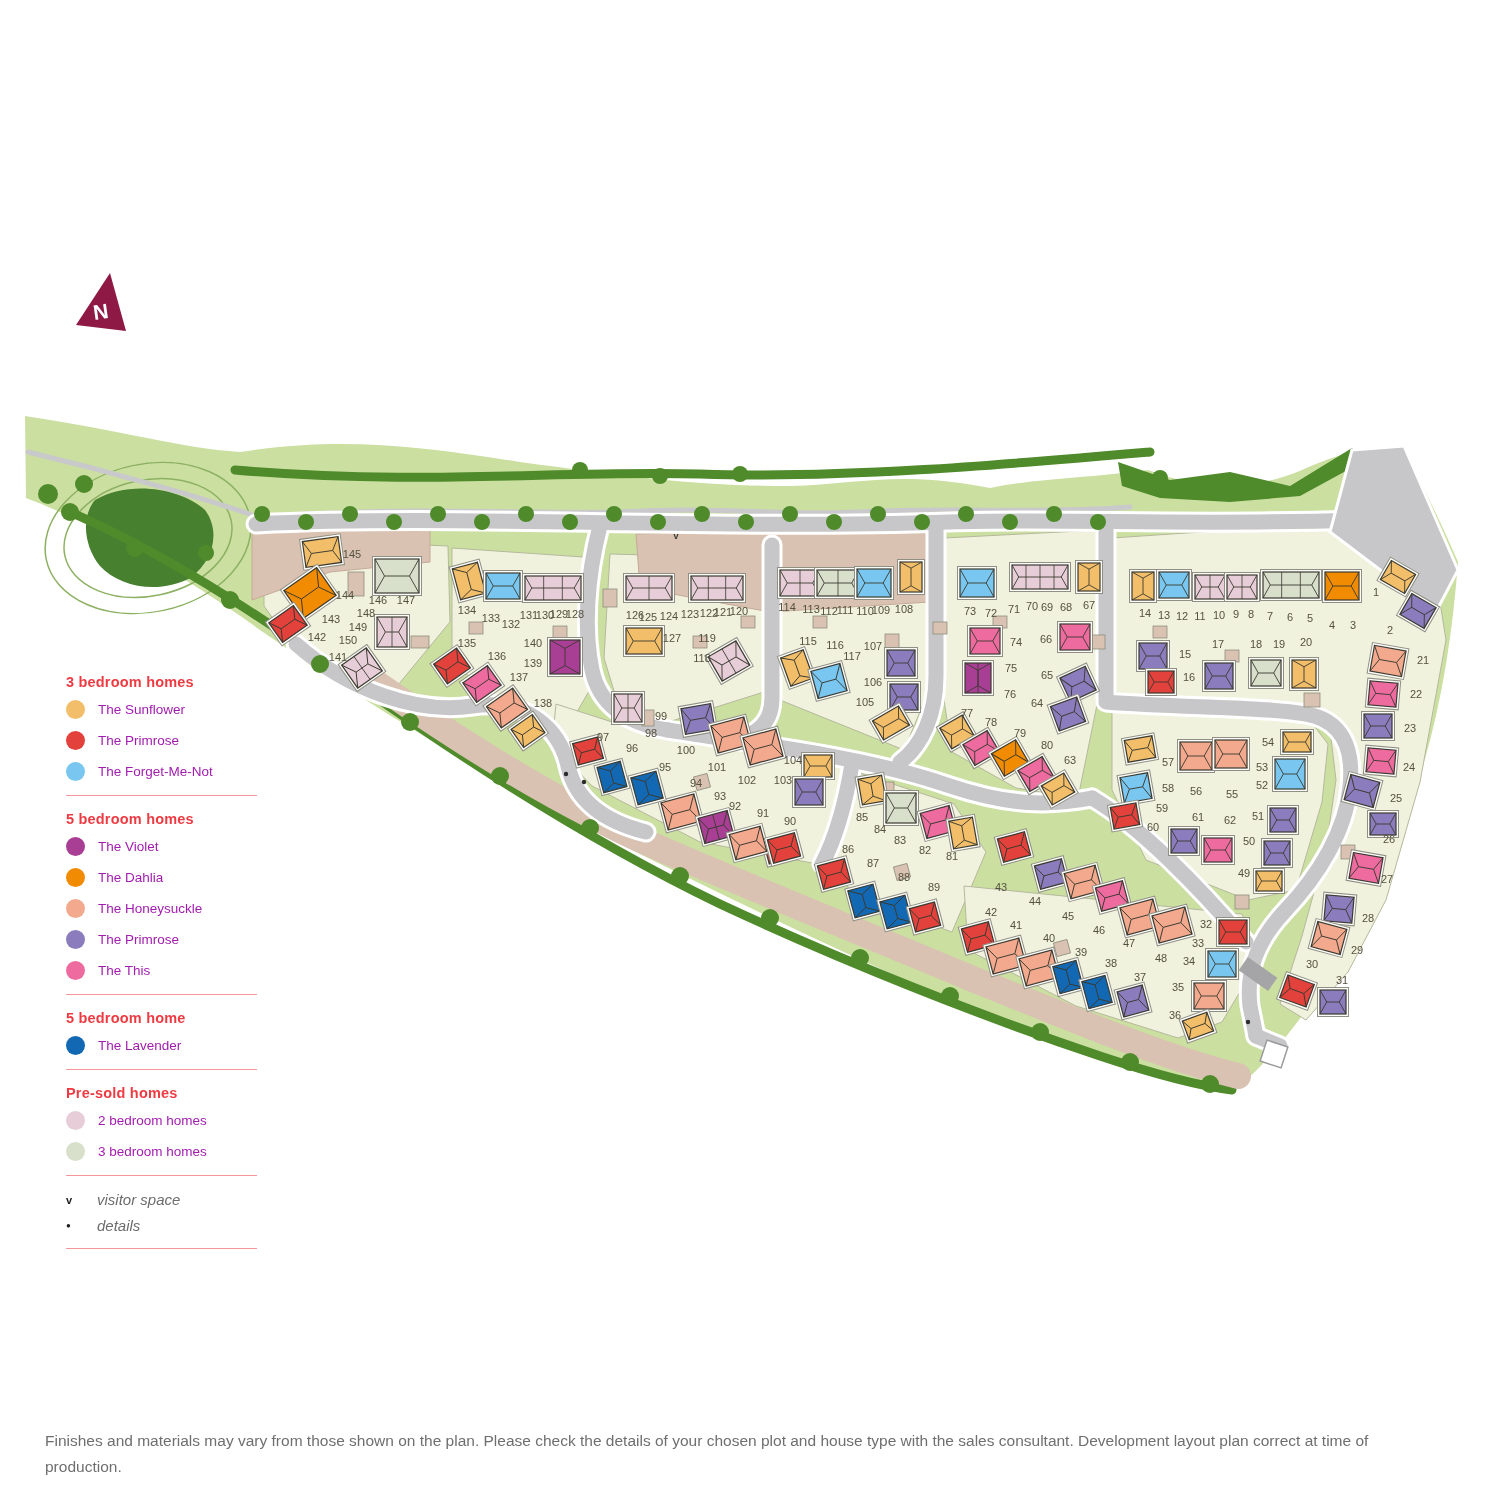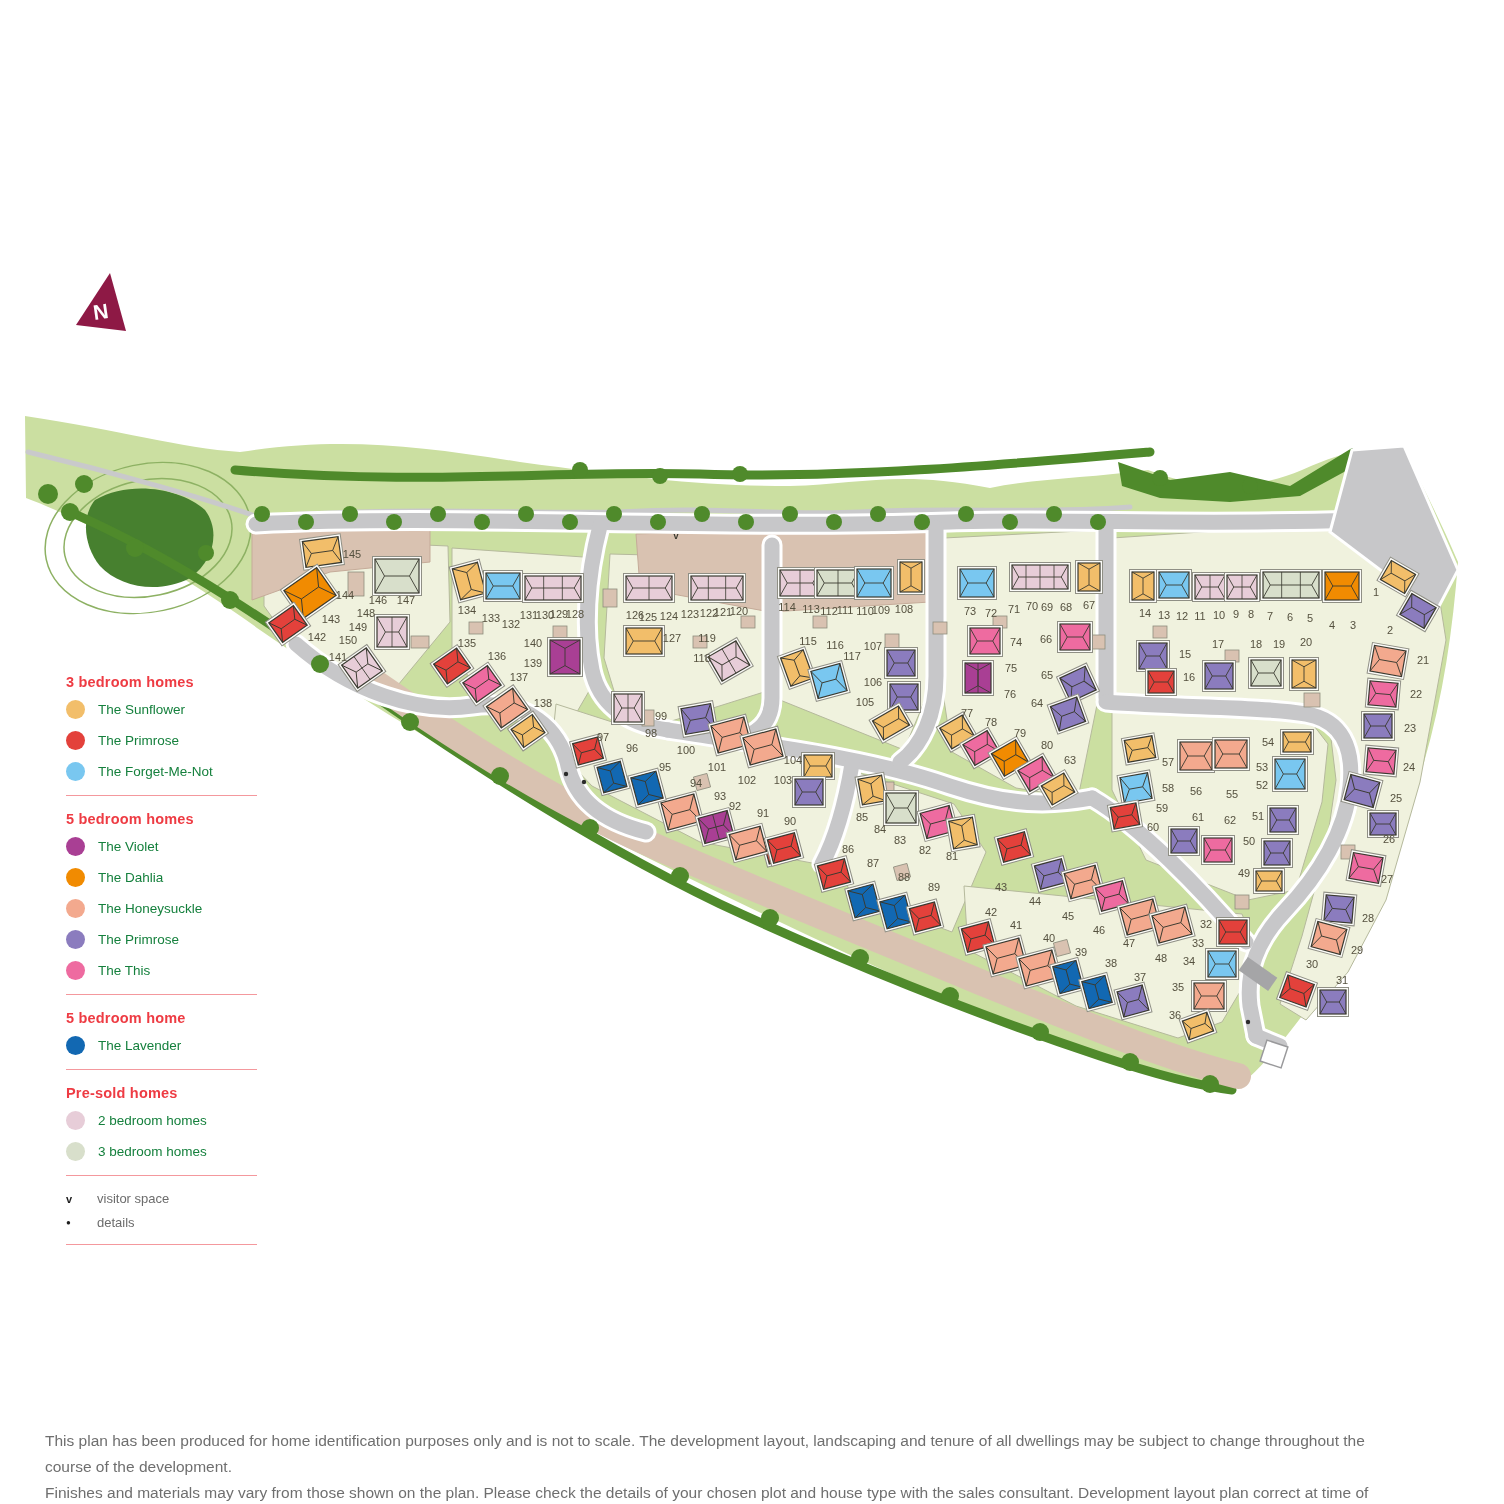--- a/index.html
+++ b/index.html
@@ -15,25 +15,25 @@
   .tanfill{fill:#D9C2B1;stroke:#C5AB99;stroke-width:1;}
   .plotnum{font-family:"Liberation Sans",sans-serif;font-size:11px;fill:#55513F;text-anchor:middle;}
   .vmark{font-family:"Liberation Sans",sans-serif;font-size:9px;font-weight:700;fill:#3A3A30;text-anchor:middle;}
   
   .north{position:absolute;left:60px;top:255px;width:90px;height:95px;}
   
   .legend{position:absolute;left:66px;top:674px;width:200px;}
   .lg-head{font-size:14.5px;font-weight:700;color:#EE3B43;margin:0 0 10px 0;letter-spacing:.2px;}
   .lg-row{display:flex;align-items:center;gap:13px;margin-bottom:12px;height:19px;}
   .lg-swatch{width:19px;height:19px;border-radius:50%;flex:0 0 auto;}
-  .lg-label{font-size:13.5px;color:#15803d;}
+  .lg-label{font-size:13.5px;color:#a21caf;}
   .lg-divider{border:none;border-top:1.5px solid #F4989D;margin:14px 0 15px 0;width:191px;}
   .lg-symrow{display:flex;align-items:center;gap:17px;margin-bottom:9px;}
   .lg-symbol{width:14px;font-size:11px;font-weight:700;color:#1D1D1D;text-align:left;}
-  .lg-symlabel{font-size:13px;color:#6C6C6C;}
+  .lg-symlabel{font-size:15px;color:#6C6C6C;font-style:italic;}
   
   .disclaimer{position:absolute;left:45px;top:1428px;width:1330px;
               font-size:15.5px;color:#6F6F6F;line-height:26px;}
 </style>
 </head>
 <body>
 
 <div>
 
   <svg id="map" viewBox="0 0 1504 1504" xmlns="http://www.w3.org/2000/svg">
@@ -985,17 +985,16 @@
         <span class="lg-symlabel">visitor space</span>
       </div>
       <div class="lg-symrow">
         <span class="lg-symbol" style="font-size: 8px;">●</span>
         <span class="lg-symlabel">details</span>
       </div>
       <div class="lg-divider"></div>
     </div>
 
   <div class="disclaimer">
-    <div>This plan has been produced for home identification purposes only and is not to scale. The development layout, landscaping and tenure of all dwellings may be subject to change throughout the course of the development.</div>
     <div>Finishes and materials may vary from those shown on the plan. Please check the details of your chosen plot and house type with the sales consultant. Development layout plan correct at time of production.</div>
   </div>
 
 </div>
 
 </body></html>

